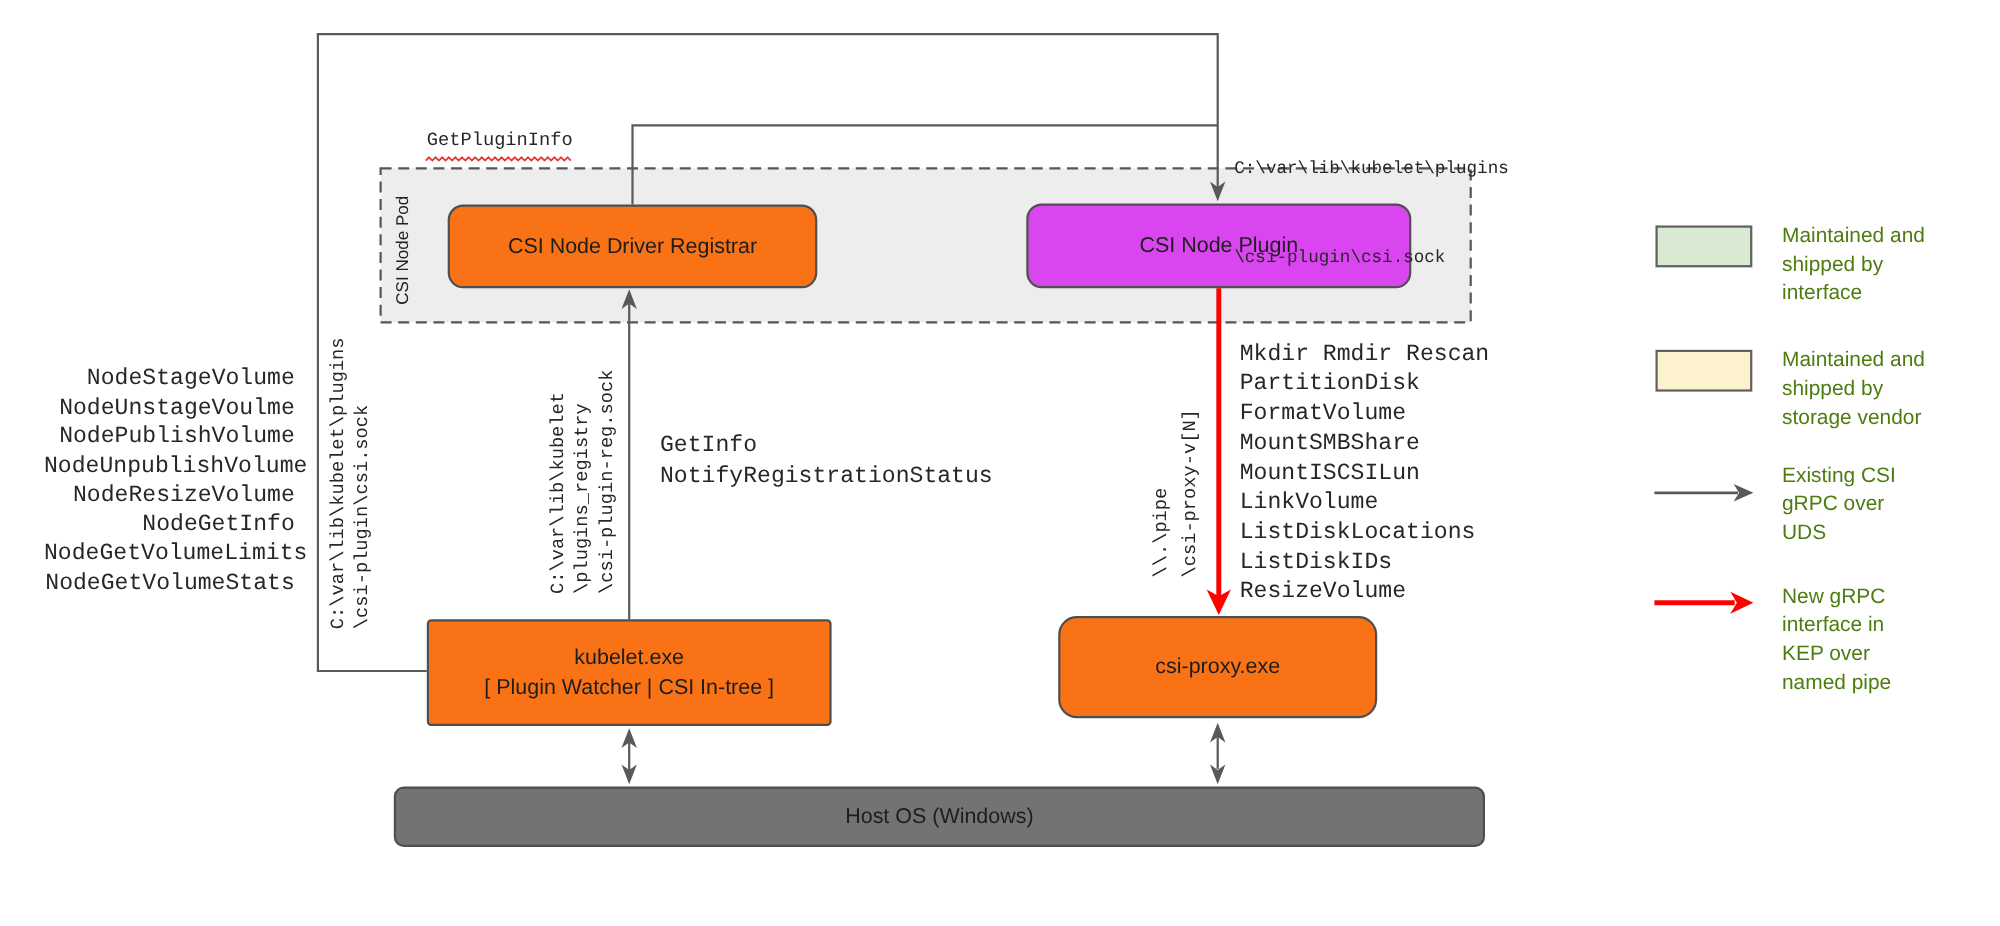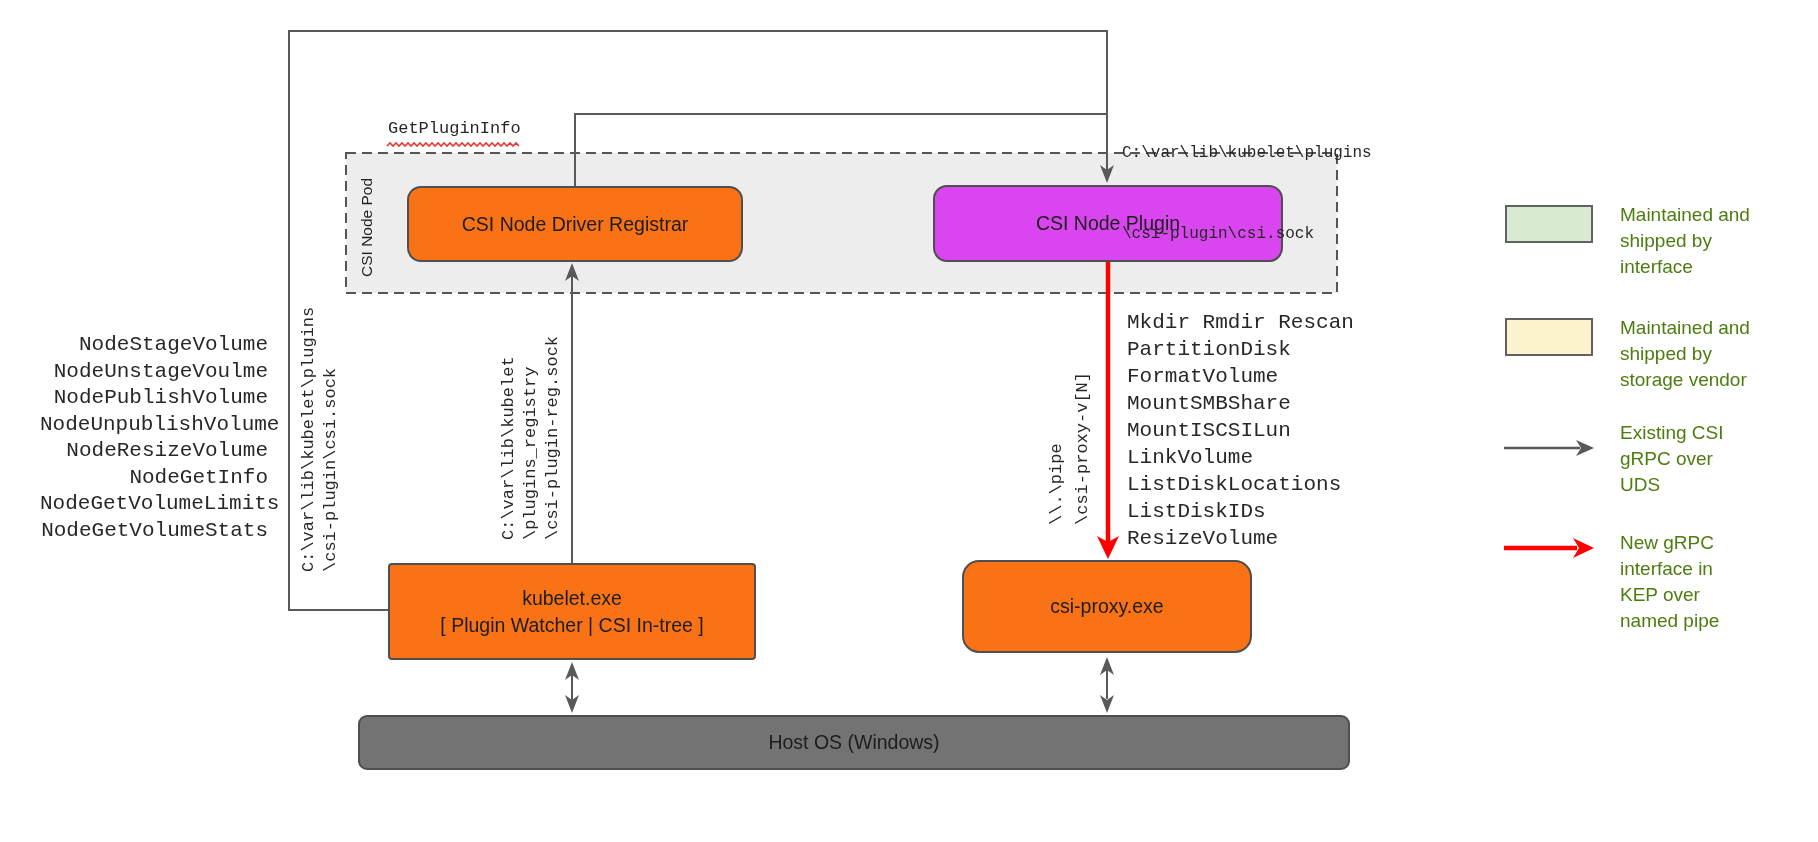--- a/index.html
+++ b/index.html
@@ -119,20 +119,24 @@
     <div>PartitionDisk</div>
     <div>FormatVolume</div>
     <div>MountSMBShare</div>
     <div>MountISCSILun</div>
     <div>LinkVolume</div>
     <div>ListDiskLocations</div>
     <div>ListDiskIDs</div>
     <div>ResizeVolume</div>
   </div>
 
+  <div class="list mono" style="left:600px;top:392px;line-height:28px;">
+    <div>GetInfo</div>
+    <div>NotifyRegistrationStatus</div>
+  </div>
 
   <div class="vtext" style="left:298px;top:572px;font-size:17px;line-height:22px;">
     <div>C:\var\lib\kubelet\plugins</div>
     <div>\csi-plugin\csi.sock</div>
   </div>
 
   <div class="vtext" style="left:498px;top:540px;font-size:17px;line-height:22px;">
     <div>C:\var\lib\kubelet</div>
     <div>\plugins_registry</div>
     <div>\csi-plugin-reg.sock</div>

